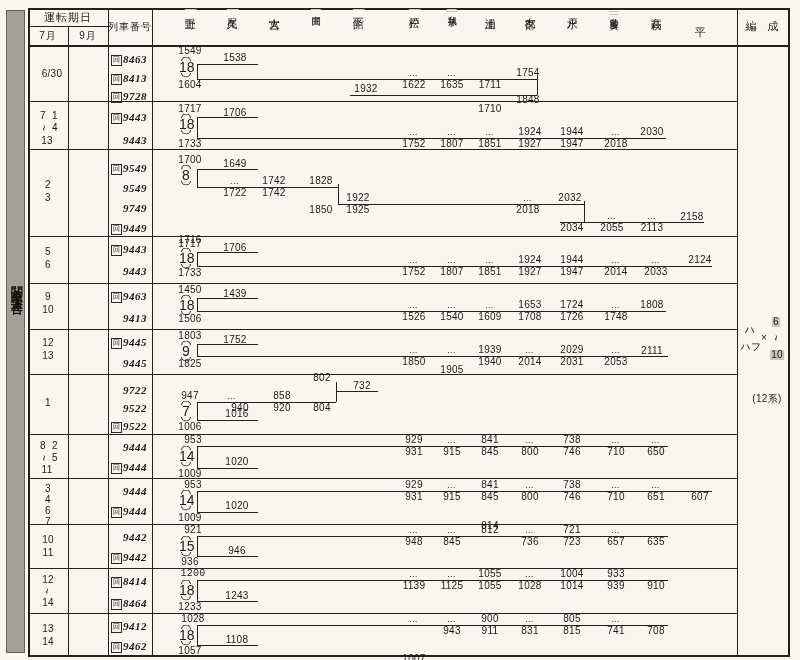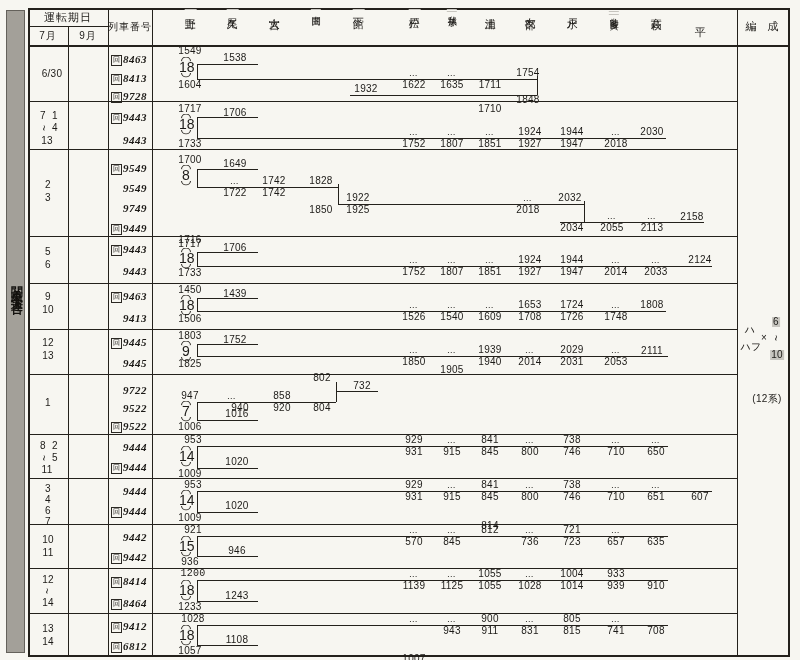--- a/index.html
+++ b/index.html
@@ -317,21 +317,21 @@
       <div class="trow" style="top: 536px;"><span class="tnum">9442</span></div>
       <div class="trow" style="top: 556px;"><span class="kai">回</span><span class="tnum">9442</span></div>
       <div class="plat" style="left: 186px; top: 546px;">15</div>
       <div class="tl" style="left: 193px; top: 530px;">921</div>
       <div class="tl d" style="left: 414px; top: 530px;">…</div>
       <div class="tl d" style="left: 452px; top: 530px;">…</div>
       <div class="tl" style="left: 490px; top: 530px;">812</div>
       <div class="tl d" style="left: 530px; top: 530px;">…</div>
       <div class="tl" style="left: 572px; top: 530px;">721</div>
       <div class="tl d" style="left: 616px; top: 530px;">…</div>
-      <div class="tl" style="left: 414px; top: 542px;">570</div>
+      <div class="tl" style="left: 414px; top: 542px;">948</div>
       <div class="tl" style="left: 452px; top: 542px;">845</div>
       <div class="tl" style="left: 490px; top: 526px;">814</div>
       <div class="tl" style="left: 530px; top: 542px;">736</div>
       <div class="tl" style="left: 572px; top: 542px;">723</div>
       <div class="tl" style="left: 616px; top: 542px;">657</div>
       <div class="tl" style="left: 656px; top: 542px;">635</div>
       <div class="tl" style="left: 237px; top: 551px;">946</div>
       <div class="tl" style="left: 190px; top: 562px;">936</div>
       <div class="seg" style="left: 197px; top: 536px; width: 471px; height: 1.4px;"></div>
       <div class="seg" style="left: 197px; top: 536px; width: 1.4px; height: 20px;"></div>
@@ -359,21 +359,21 @@
       <div class="tl" style="left: 656px; top: 586px;">910</div>
       <div class="tl" style="left: 237px; top: 596px;">1243</div>
       <div class="tl" style="left: 190px; top: 607px;">1233</div>
       <div class="seg" style="left: 197px; top: 580px; width: 471px; height: 1.4px;"></div>
       <div class="seg" style="left: 197px; top: 580px; width: 1.4px; height: 21px;"></div>
       <div class="seg" style="left: 197px; top: 601px; width: 61px; height: 1.4px;"></div>
       <div class="rowdiv" style="left: 30px; top: 613px; width: 707px; height: 1px;"></div>
       <div class="tl" style="left: 48px; top: 629px;">13</div>
       <div class="tl" style="left: 48px; top: 642px;">14</div>
       <div class="trow" style="top: 625px;"><span class="kai">回</span><span class="tnum">9412</span></div>
-      <div class="trow" style="top: 645px;"><span class="kai">回</span><span class="tnum">6812</span></div>
+      <div class="trow" style="top: 645px;"><span class="kai">回</span><span class="tnum">9462</span></div>
       <div class="plat" style="left: 186px; top: 635px;">18</div>
       <div class="tl" style="left: 193px; top: 619px;">1028</div>
       <div class="tl d" style="left: 414px; top: 619px;">…</div>
       <div class="tl d" style="left: 452px; top: 619px;">…</div>
       <div class="tl" style="left: 490px; top: 619px;">900</div>
       <div class="tl d" style="left: 530px; top: 619px;">…</div>
       <div class="tl" style="left: 572px; top: 619px;">805</div>
       <div class="tl d" style="left: 616px; top: 619px;">…</div>
       <div class="tl" style="left: 414px; top: 631px; margin-top: 28px;">1007</div>
       <div class="tl" style="left: 452px; top: 631px;">943</div>

